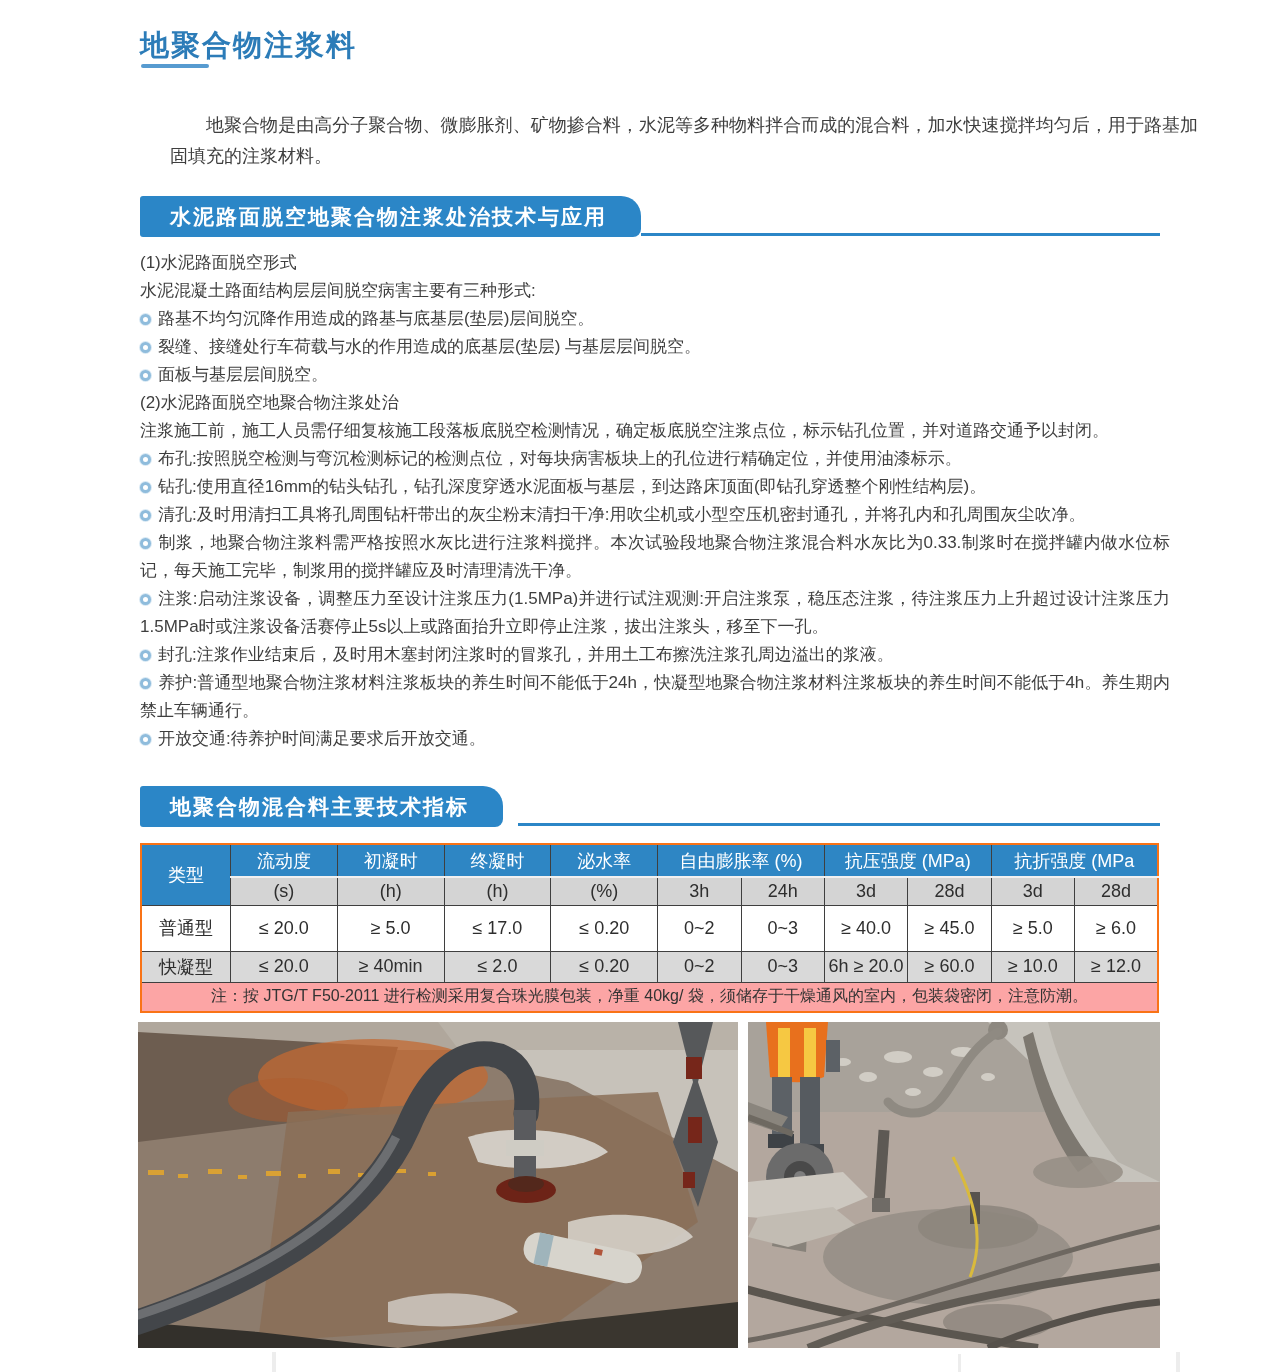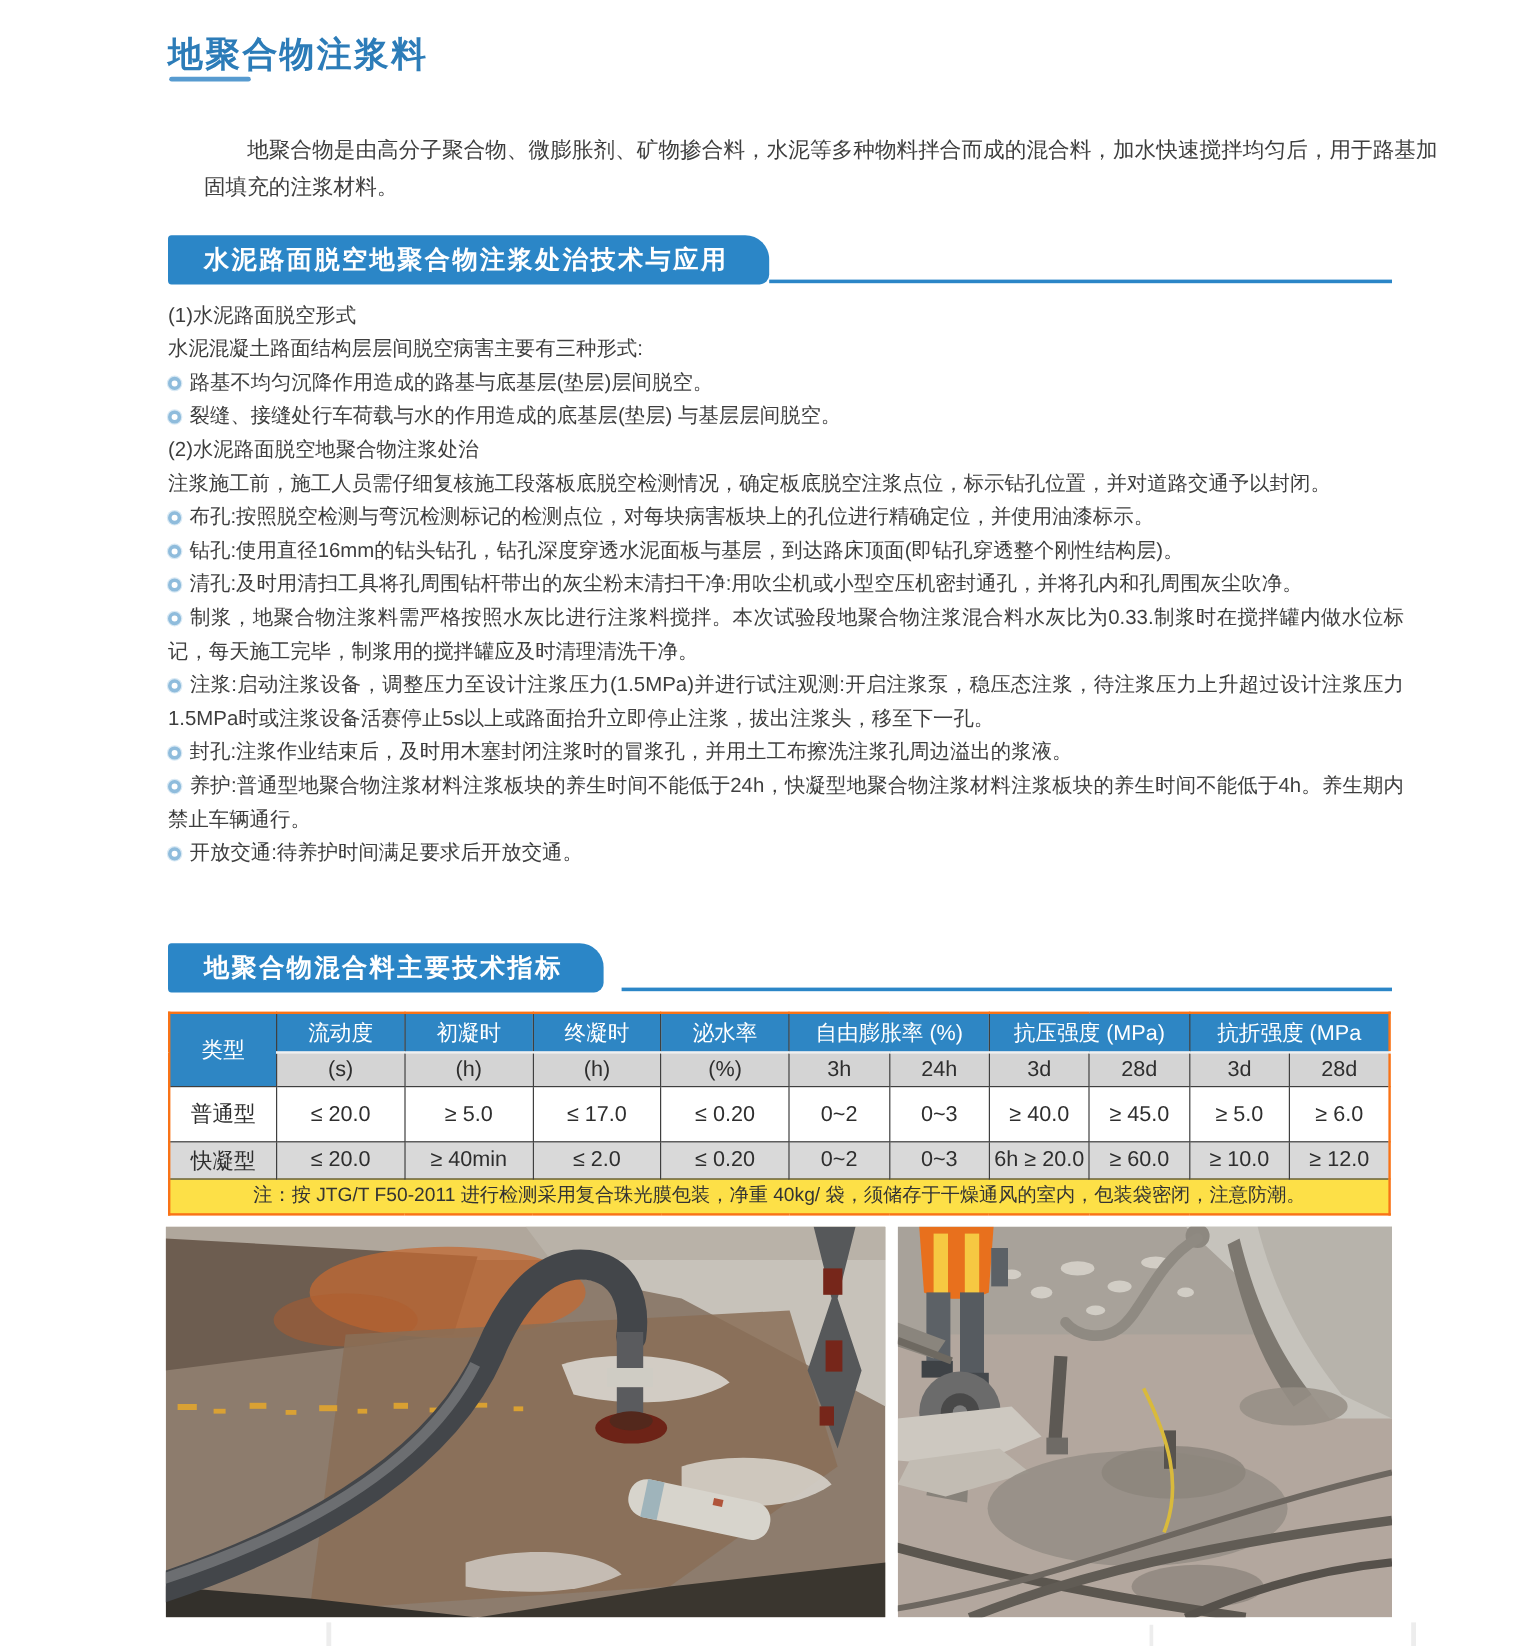--- a/index.html
+++ b/index.html
@@ -22,21 +22,21 @@
   .body-text p { font-size:17px; line-height:28px; color:#3e3e3e; text-align:justify; font-weight:500; }
   .bullet { display:inline-block; width:11px; height:11px; border:3px solid #8fbcdc; box-shadow:0 0 0 1px #d9e9f4; border-radius:50%; margin-right:7px; background:#ffffff; vertical-align:-1px; }
 
   table.spec { position:absolute; left:140px; top:843px; width:1019px; border-collapse:collapse; table-layout:fixed; }
   table.spec th, table.spec td { border:1px solid #3f3f3f; text-align:center; vertical-align:middle; font-weight:500; color:#2e2e2e; font-size:18px; padding:0; }
   table.spec { border:2px solid #f97316; }
   tr.h1 th { background:#2e86c4; color:#ffffff; height:33px; font-size:18px; }
   tr.h2 td { background:#d4d4d4; height:28px; border-top:2px solid #f0f0f0; }
   tr.r1 td { background:#ffffff; height:46px; }
   tr.r2 td { background:#d9d9d9; height:31px;text-align:center; }
-  tr.noterow td { background:#fde047; height:30px; font-size:16px; color:#333333; }
+  tr.noterow td { background:#fca5a5; height:30px; font-size:16px; color:#333333; }
   th.typecell { background:#2e86c4; color:#ffffff; }
 
   .photo { position:absolute; top:1022px; height:326px; overflow:hidden; }
   #photo-left  { left:138px;  width:600px; }
   #photo-right { left:748px; width:412px; }
   .photo svg { display:block; width:100%; height:100%; }
 
   .bottom-hint { position:absolute; background:#e6e6e6; opacity:.7; }
 </style>
 </head>
@@ -52,20 +52,21 @@
   <div class="banner" id="banner1">
     <div class="banner-box">水泥路面脱空地聚合物注浆处治技术与应用</div>
     <div class="banner-tail"></div>
   </div>
 
   <div class="body-text">
     <p><span>(1)水泥路面脱空形式</span></p>
     <p><span>水泥混凝土路面结构层层间脱空病害主要有三种形式:</span></p>
     <p><span class="bullet"></span><span>路基不均匀沉降作用造成的路基与底基层(垫层)层间脱空。</span></p>
     <p><span class="bullet"></span><span>裂缝、接缝处行车荷载与水的作用造成的底基层(垫层) 与基层层间脱空。</span></p>
+    <p><span class="bullet"></span><span>面板与基层层间脱空。</span></p>
     <p><span>(2)水泥路面脱空地聚合物注浆处治</span></p>
     <p><span>注浆施工前，施工人员需仔细复核施工段落板底脱空检测情况，确定板底脱空注浆点位，标示钻孔位置，并对道路交通予以封闭。</span></p>
     <p><span class="bullet"></span><span>布孔:按照脱空检测与弯沉检测标记的检测点位，对每块病害板块上的孔位进行精确定位，并使用油漆标示。</span></p>
     <p><span class="bullet"></span><span>钻孔:使用直径16mm的钻头钻孔，钻孔深度穿透水泥面板与基层，到达路床顶面(即钻孔穿透整个刚性结构层)。</span></p>
     <p><span class="bullet"></span><span>清孔:及时用清扫工具将孔周围钻杆带出的灰尘粉末清扫干净:用吹尘机或小型空压机密封通孔，并将孔内和孔周围灰尘吹净。</span></p>
     <p><span class="bullet"></span><span>制浆，地聚合物注浆料需严格按照水灰比进行注浆料搅拌。本次试验段地聚合物注浆混合料水灰比为0.33.制浆时在搅拌罐内做水位标记，每天施工完毕，制浆用的搅拌罐应及时清理清洗干净。</span></p>
     <p><span class="bullet"></span><span>注浆:启动注浆设备，调整压力至设计注浆压力(1.5MPa)并进行试注观测:开启注浆泵，稳压态注浆，待注浆压力上升超过设计注浆压力1.5MPa时或注浆设备活赛停止5s以上或路面抬升立即停止注浆，拔出注浆头，移至下一孔。</span></p>
     <p><span class="bullet"></span><span>封孔:注浆作业结束后，及时用木塞封闭注浆时的冒浆孔，并用土工布擦洗注浆孔周边溢出的浆液。</span></p>
     <p><span class="bullet"></span><span>养护:普通型地聚合物注浆材料注浆板块的养生时间不能低于24h，快凝型地聚合物注浆材料注浆板块的养生时间不能低于4h。养生期内禁止车辆通行。</span></p>
     <p><span class="bullet"></span><span>开放交通:待养护时间满足要求后开放交通。</span></p>

